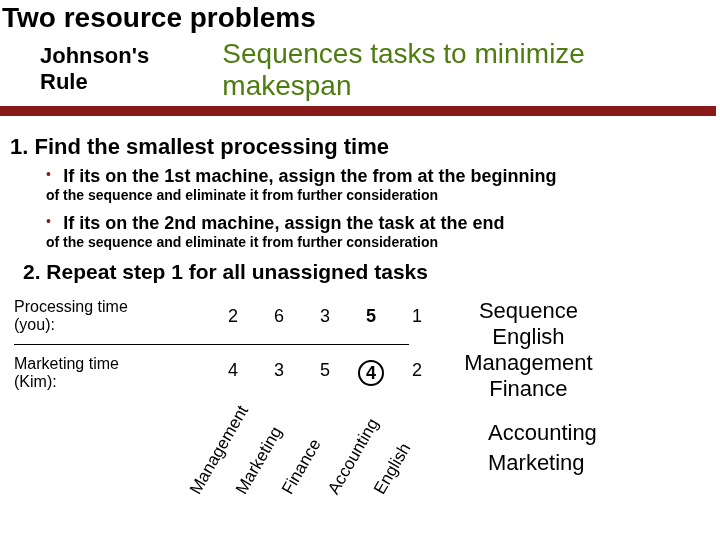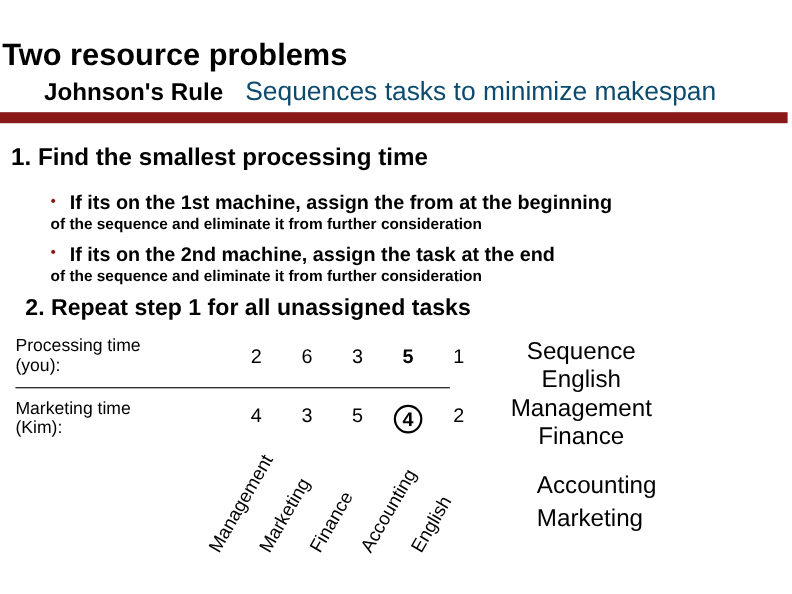--- a/index.html
+++ b/index.html
@@ -1,23 +1,23 @@
 <!DOCTYPE html>
 <html><head>
 <meta charset="utf-8">
 <style>
   * { margin: 0; padding: 0; box-sizing: border-box; }
   body { width: 720px; height: 540px; font-family: Arial, sans-serif; background: #fff; color: #000; position: relative; }
-  .title { font-size: 28px; font-weight: bold; padding: 2px 2px 4px 2px; margin-top: 32px; }
+  .title { font-size: 28px; font-weight: bold; padding: 2px 2px 4px 2px; }
   .subtitle-row { display: flex; align-items: baseline; padding: 0 0 4px 16px; gap: 20px; margin-left: 24px; }
   .rule-label { font-size: 22px; font-weight: bold; }
-  .rule-desc { font-size: 24px; color: #0c4a6e; }
+  .rule-desc { font-size: 28px; color: #4d7c0f; }
   .red-bar { height: 10px; background: #8a1a1a; margin: 0 4px 0 0; }
   .content { padding: 18px 10px 0 10px; }
-  .step1 { font-size: 22px; font-weight: bold; margin-bottom: 18px; }
+  .step1 { font-size: 22px; font-weight: bold; margin-bottom: 6px; }
   .bullet-block { padding-left: 36px; padding-right: 30px; margin-bottom: 10px; }
   .bullet { color: #8a1a1a; font-size: 14px; vertical-align: top; margin-right: 8px; }
   .bullet-text { display: inline; font-size: 18px; font-weight: bold; }
   .bullet-cont { font-size: 14px; font-weight: bold; padding-left: 0; }
   .step2 { font-size: 21px; font-weight: bold; margin: 8px 0 14px 13px; }
   .lower { display: flex; padding: 0 0 0 0; }
   .table-wrap { width: 430px; position: relative; }
   .row { display: flex; align-items: center; padding-left: 4px; gap: 48px; }
   .row-label { font-size: 16px; width: 170px; }
   .cells { display: flex; }

